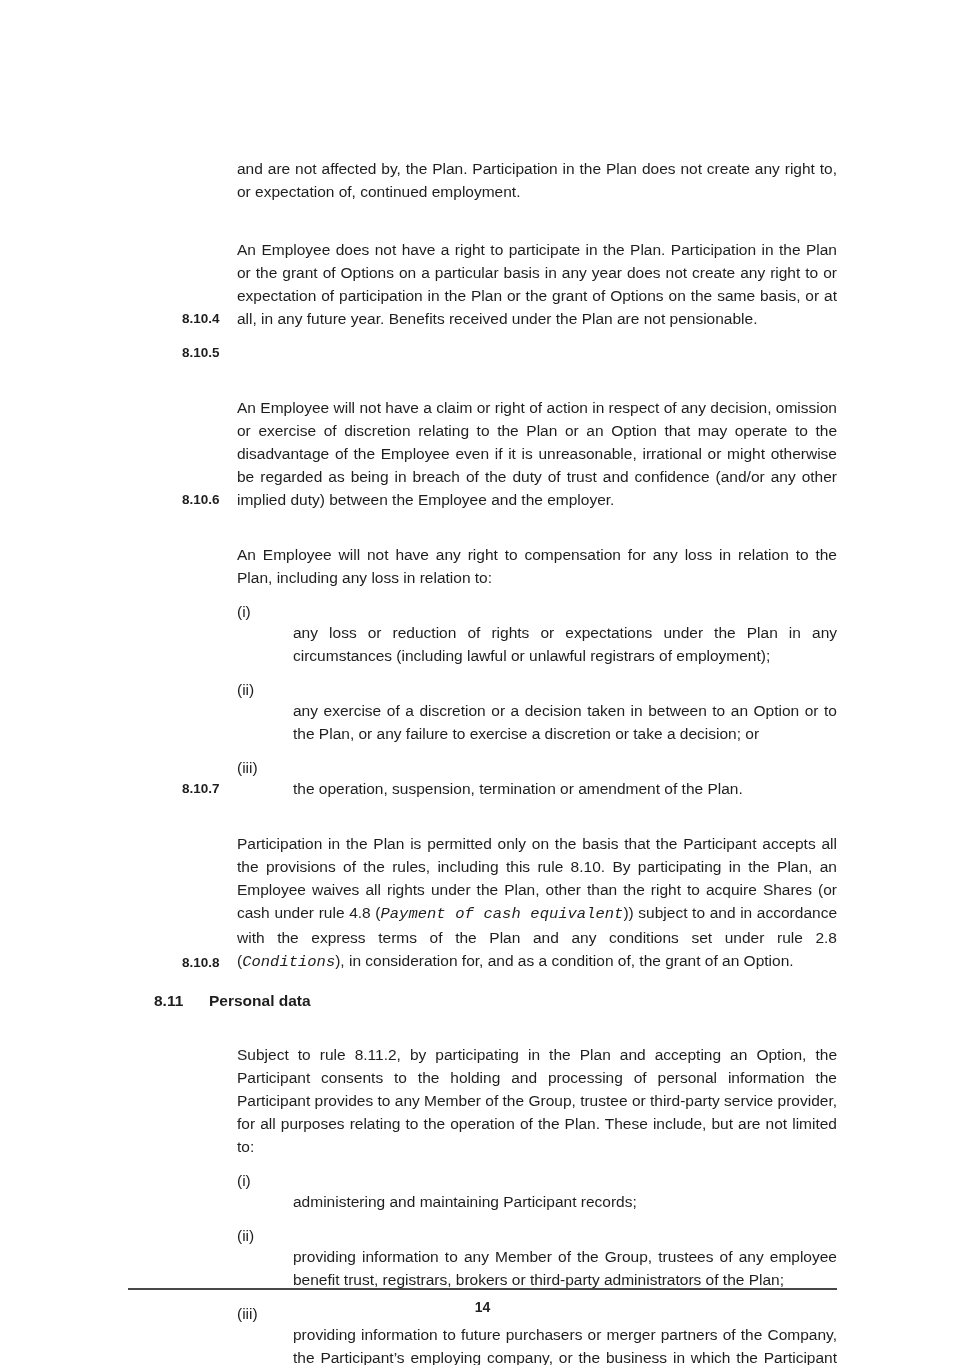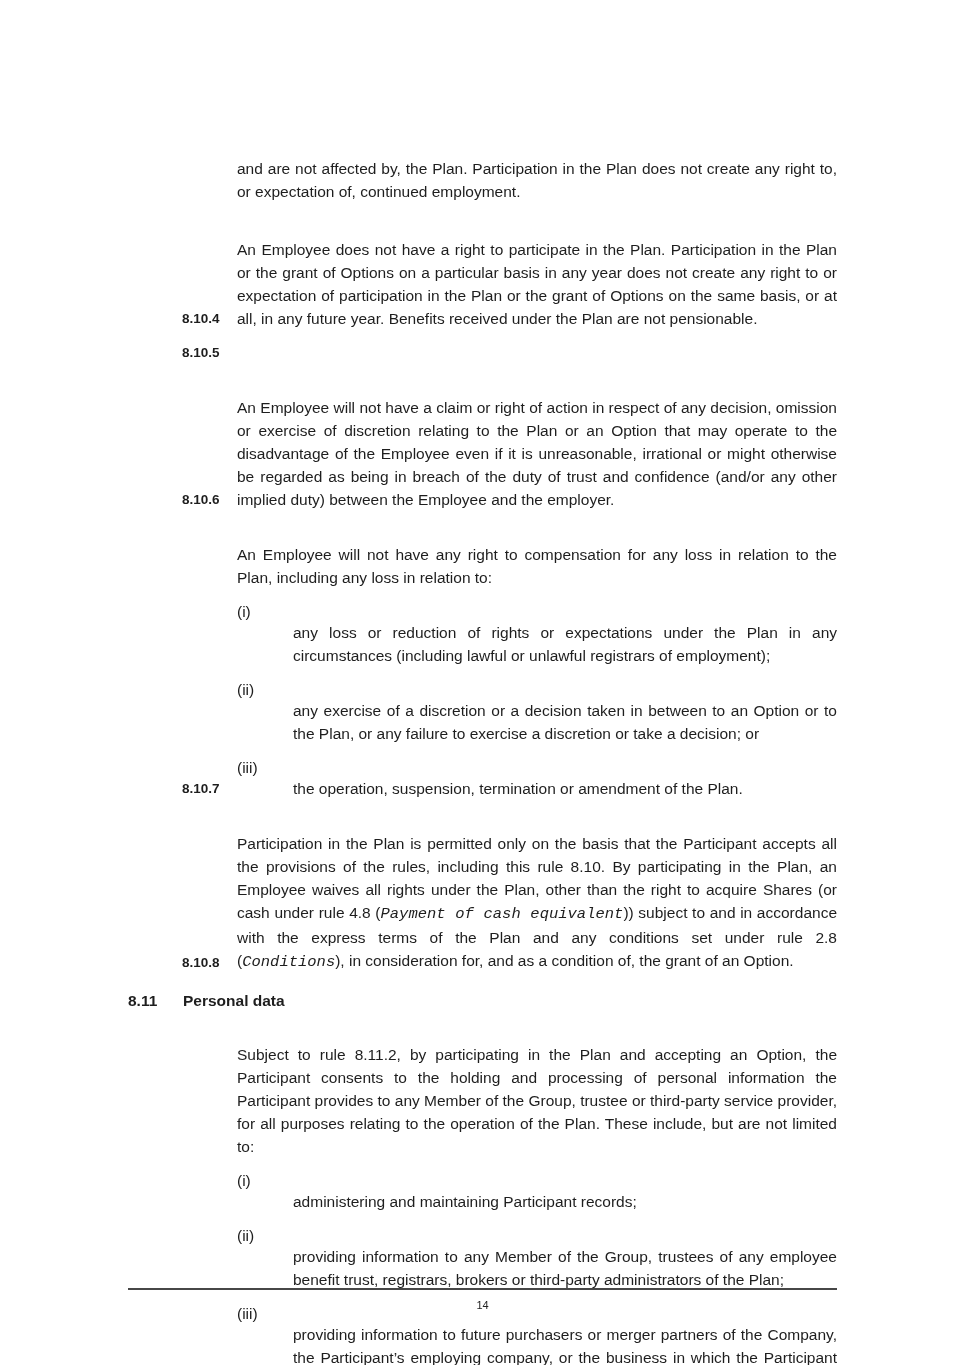--- a/index.html
+++ b/index.html
@@ -42,34 +42,35 @@
   .subitem { display: flex; margin-top: 11px; }
   .sublabel { flex: 0 0 56px; }
   .subtext { width: 544px; }
   .heading {
     display: flex;
     font-weight: bold;
     font-size: 15.5px;
     margin-top: 15px;
     margin-bottom: 10px;
   }
-  .hnum { flex: 0 0 55px; }
+  .hnum { flex: 0 0 55px; margin-left: 26px; }
   .italic { font-style: italic; font-family: Liberation Mono, monospace; }
   .footer {
     position: absolute;
     left: 128px;
     top: 1288px;
     width: 709px;
   }
   .footer-rule { border-top: 2px solid #474747; }
   .page-number {
     text-align: center;
     margin-top: 9px;
-    font-size: 11px;
+    font-size: 14px;
     color: #222;
+    font-weight: bold;
   }
 </style>
 </head>
 <body>
 
 <div class="doc">
 
   <p class="para cont">and are not affected by, the Plan. Participation in the Plan does not create any right to, or expectation of, continued employment.</p>
 
   <div class="clause">

